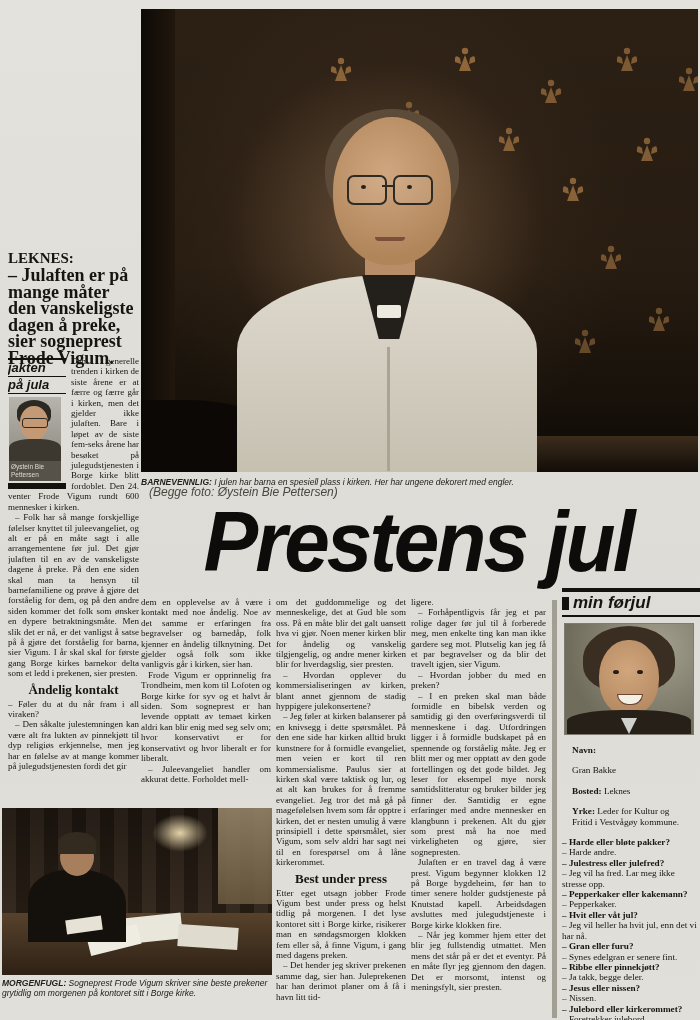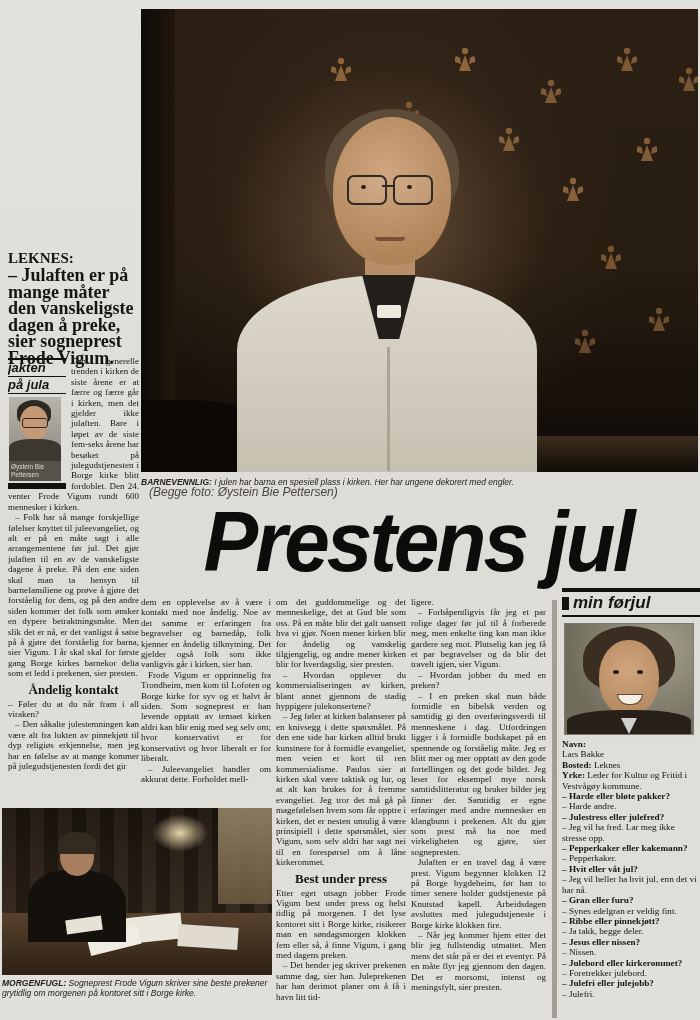--- a/index.html
+++ b/index.html
@@ -94,21 +94,21 @@
   .sb-photo div{position:absolute;}
   .sp-hair{left:18px;top:2px;width:92px;height:66px;background:#3a2d21;border-radius:50% 50% 40% 40%;}
   .sp-face{left:34px;top:16px;width:60px;height:76px;background:radial-gradient(circle at 48% 40%,#d2a67c,#b58a63 78%);border-radius:48%;}
   .sp-eyeL{left:48px;top:46px;width:6px;height:4px;background:#241f1a;border-radius:50%;}
   .sp-eyeR{left:72px;top:46px;width:6px;height:4px;background:#241f1a;border-radius:50%;}
   .sp-smile{left:52px;top:70px;width:24px;height:9px;background:#f3efe4;border:1px solid #6b4734;border-radius:0 0 14px 14px;}
   .sp-jacket{left:2px;bottom:0;width:124px;height:24px;background:#262019;border-radius:45% 45% 0 0;}
   .sp-shirt{left:56px;bottom:0;width:16px;height:16px;background:#cfd2cc;clip-path:polygon(0 0,100% 0,50% 100%);}
   .sb-text{font-size:9.2px;line-height:10.4px;}
   .sb-text b{font-weight:bold;}
-  .sb-line{margin:0;}
+  .sb-line{margin:10px;}
   .qa-q{font-weight:bold;margin:0;line-height:10.4px;}
   .qa-a{margin:0;line-height:10.4px;}
 </style>
 </head>
 <body>
 
 <div class="page">
 
   <div class="main-photo">
     <div class="mp-left"></div>
@@ -243,35 +243,35 @@
         <div class="sp-hair"></div>
         <div class="sp-face"></div>
         <div class="sp-eyeL"></div>
         <div class="sp-eyeR"></div>
         <div class="sp-smile"></div>
         <div class="sp-jacket"></div>
         <div class="sp-shirt"></div>
       </div>
       <div class="sb-text">
         <p class="sb-line"><b>Navn:</b></p>
-        <p class="sb-line">Lars Bakke</p>
+        <p class="sb-line">Gran Bakke</p>
         <p class="sb-line"><b>Bosted:</b> <span>Leknes</span></p>
         <p class="sb-line"><b>Yrke:</b> <span>Leder for Kultur og Fritid i Vestvågøy kommune.</span></p>
       </div>
       <div class="sb-text">
         <p class="qa-q">– Harde eller bløte pakker?</p>
         <p class="qa-a">– Harde andre.</p>
         <p class="qa-q">– Julestress eller julefred?</p>
         <p class="qa-a">– Jeg vil ha fred. Lar meg ikke stresse opp.</p>
         <p class="qa-q">– Pepperkaker eller kakemann?</p>
         <p class="qa-a">– Pepperkaker.</p>
         <p class="qa-q">– Hvit eller våt jul?</p>
         <p class="qa-a">– Jeg vil heller ha hvit jul, enn det vi har nå.</p>
         <p class="qa-q">– Gran eller furu?</p>
-        <p class="qa-a">– Synes edelgran er veldig fint.</p>
+        <p class="qa-a">– Synes edelgran er senere fint.</p>
         <p class="qa-q">– Ribbe eller pinnekjøtt?</p>
         <p class="qa-a">– Ja takk, begge deler.</p>
         <p class="qa-q">– Jesus eller nissen?</p>
         <p class="qa-a">– Nissen.</p>
         <p class="qa-q">– Julebord eller kirkerommet?</p>
         <p class="qa-a">– Foretrekker julebord.</p>
         <p class="qa-q">– Julefri eller julejobb?</p>
         <p class="qa-a">– Julefri.</p>
       </div>
     </div>

